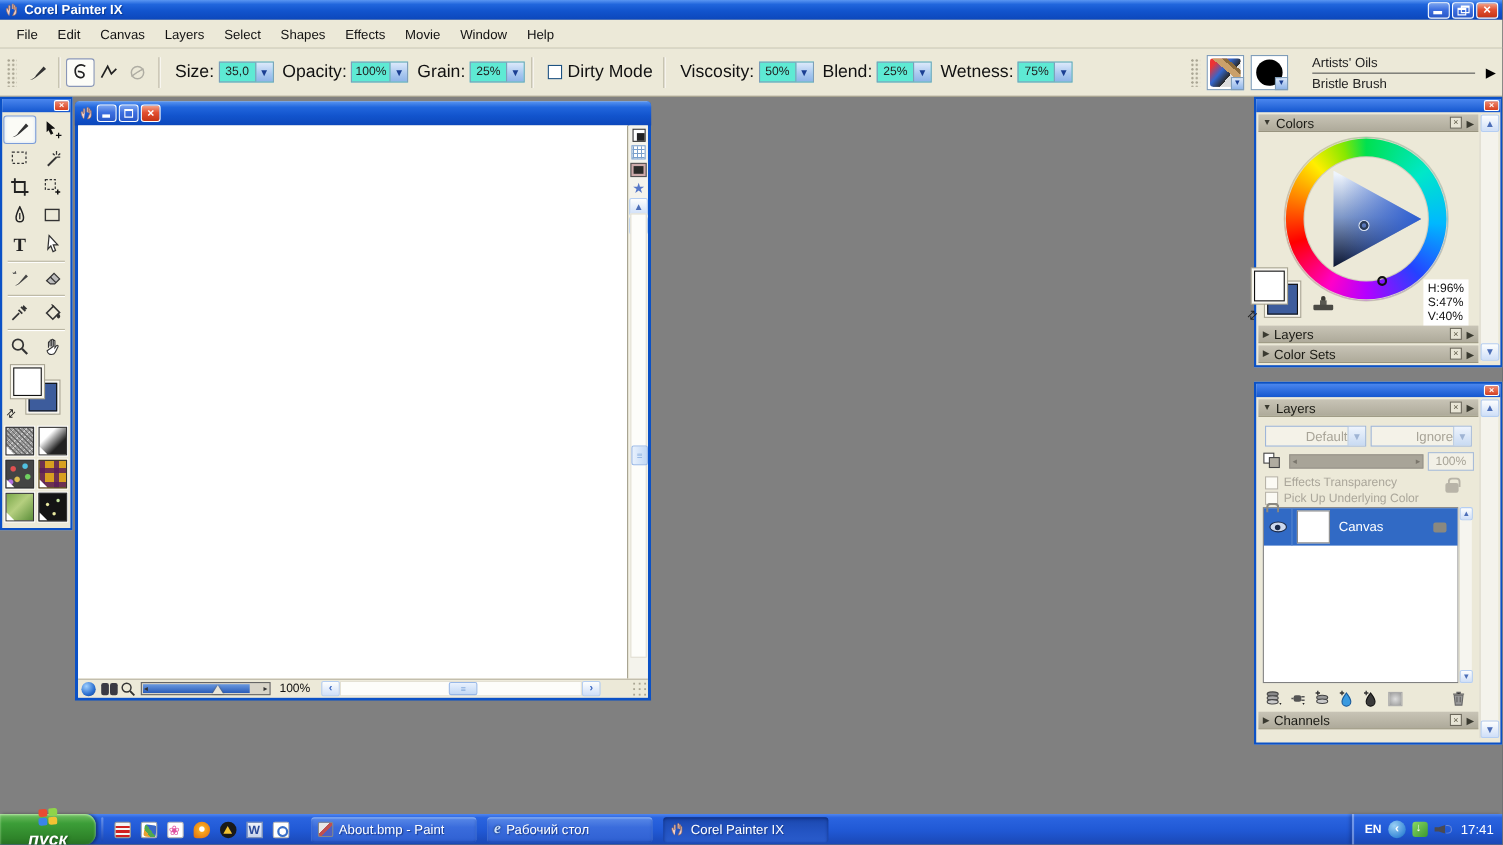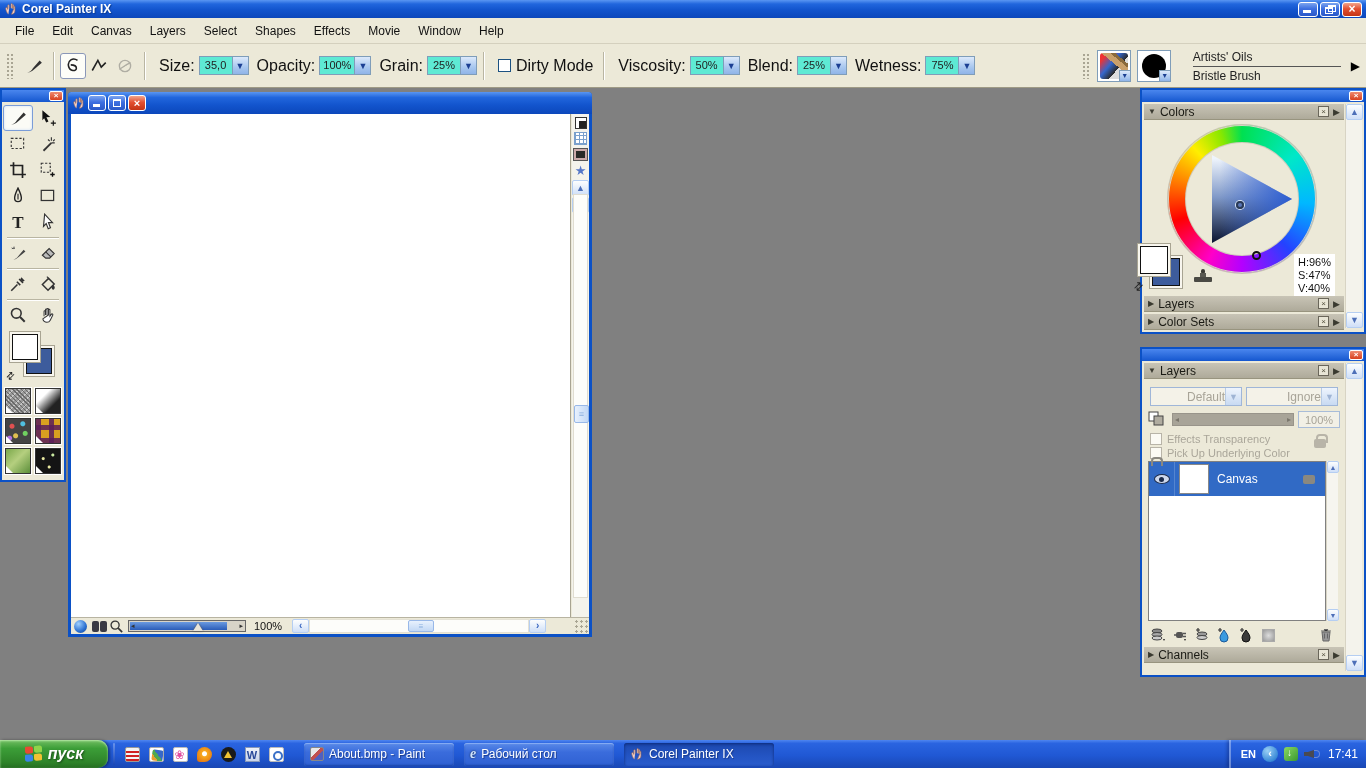--- a/index.html
+++ b/index.html
@@ -193,24 +193,24 @@
     background:linear-gradient(180deg,#fdfefe,#cfdff8); color:#3a66c0; font-size:10px; line-height:12px; text-align:center; font-weight:bold; }
   .htrack { width:220px; height:14px; background:#fdfdfa; border:1px solid #e4e1d4; position:relative; }
   .hthumb { position:absolute; left:98px; top:0; width:26px; height:12px; border:1px solid #98b8e8; border-radius:2px;
     background:linear-gradient(180deg,#e8f1fd,#c2d8f5); color:#8aaede; font-size:8px; text-align:center; line-height:11px; }
   .gripdots { position:absolute; right:1px; bottom:1px; width:14px; height:14px;
     background-image:radial-gradient(circle,#a9a593 1px,transparent 1.2px); background-size:5px 5px; }
 
   
   .taskbar { position:absolute; left:0; top:740px; width:1366px; height:28px;
     background:linear-gradient(180deg,#4f86f0 0%,#2a64e0 12%,#2058d4 55%,#1a47b4 100%); display:flex; align-items:center; }
-  .startbtn { width:108px; height:28px; border-radius:0 10px 10px 0;
+  .startbtn { width:87px; height:28px; border-radius:0 10px 10px 0;
     background:linear-gradient(180deg,#72bf63 0%,#3c9e38 30%,#2e8329 80%,#256e22 100%);
     box-shadow:inset 0 1px 2px #b8e8a8, 2px 0 3px rgba(0,0,0,.4);
-    display:flex; align-items:center; justify-content:center; gap:5px; }
+    display:flex; align-items:center; justify-content:center; gap:5px;flex-direction:column; }
   .starttext { color:#fff; font-weight:bold; font-style:italic; font-size:16px; text-shadow:1px 1px 2px #1a4a18; }
   .winflag { width:18px; height:16px; display:grid; grid-template-columns:8px 8px; grid-template-rows:7px 7px; gap:1px; transform:skewY(-6deg); }
   .winflag i { border-radius:1px 3px 1px 3px; }
   .winflag .f1{background:#e84a33;} .winflag .f2{background:#8fd44a;} .winflag .f3{background:#3a84e8;} .winflag .f4{background:#f2c233;}
   .qlsep { width:2px; height:22px; margin:0 5px; background:linear-gradient(180deg,#6a94ec,#1a47b4); border-radius:2px; }
   .qlicon { width:18px; height:18px; margin:0 3px; display:flex; align-items:center; justify-content:center; }
   .ql-floppy { width:15px; height:15px; background:#f4f4f4; border-radius:2px; background-image:linear-gradient(180deg,transparent 3px,#d02020 3px 5px,#f4f4f4 5px 7px,#d02020 7px 9px,#f4f4f4 9px 11px,#d02020 11px 13px); border:1px solid #999; }
   .ql-paint { width:15px; height:15px; background:#fff; border:1px solid #aaa; border-radius:2px; position:relative; overflow:hidden; }
   .ql-paint::after { content:""; position:absolute; left:2px; top:2px; width:11px; height:11px; background:linear-gradient(45deg,#e8a030 0 30%,#50a850 30% 55%,#3868c8 55% 100%); transform:rotate(8deg); border-radius:2px; }
   .ql-flower { width:15px; height:15px; background:#fff; border:1px solid #bbb; border-radius:2px; position:relative; }

